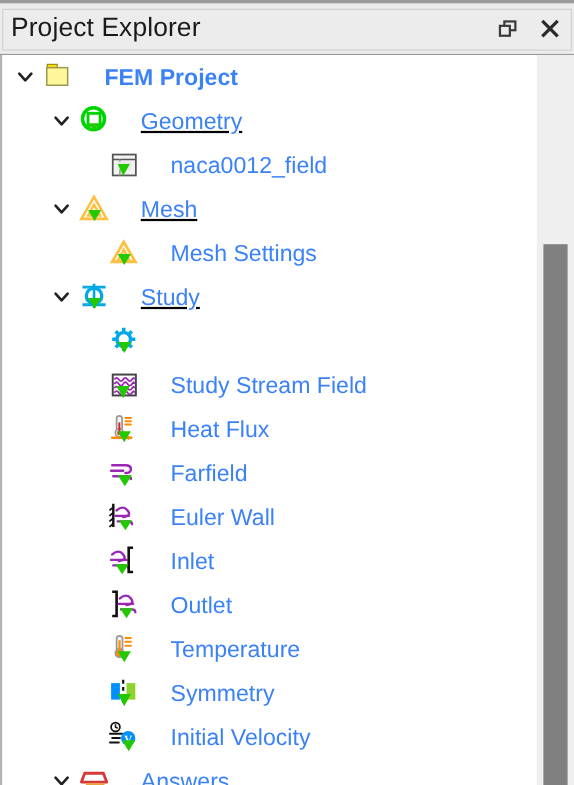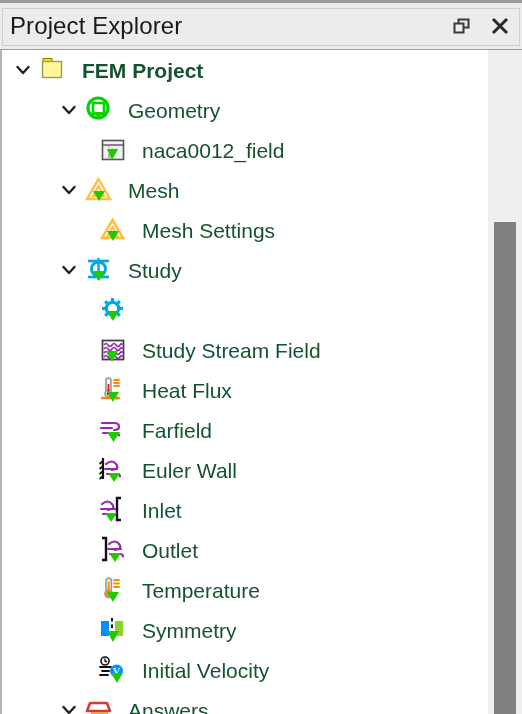--- a/index.html
+++ b/index.html
@@ -104,30 +104,30 @@
   .ico {
     width: 34px;
     height: 34px;
     flex: 0 0 34px;
     display: flex;
     align-items: center;
     justify-content: center;
     position: relative;
   }
   .label {
-    margin-left: 12px;
+    margin-left: 25px;
     font-size: 21px;
-    color: #14532d;
+    color: #3b82f6;
     line-height: 1;
   }
   .label.bold { font-weight: bold; font-size: 21px; }
 
   
   .lvl0 { padding-left: 8px; }
-  .lvl1 { padding-left: 54px; }
+  .lvl1 { padding-left: 41px; text-decoration: underline; }
   .lvl2 { padding-left: 68px; }
 
   
   #scrollbar {
     position: absolute;
     right: 0; top: 0;
     width: 34px;
     height: 664px;
     background: #efefef;
   }

